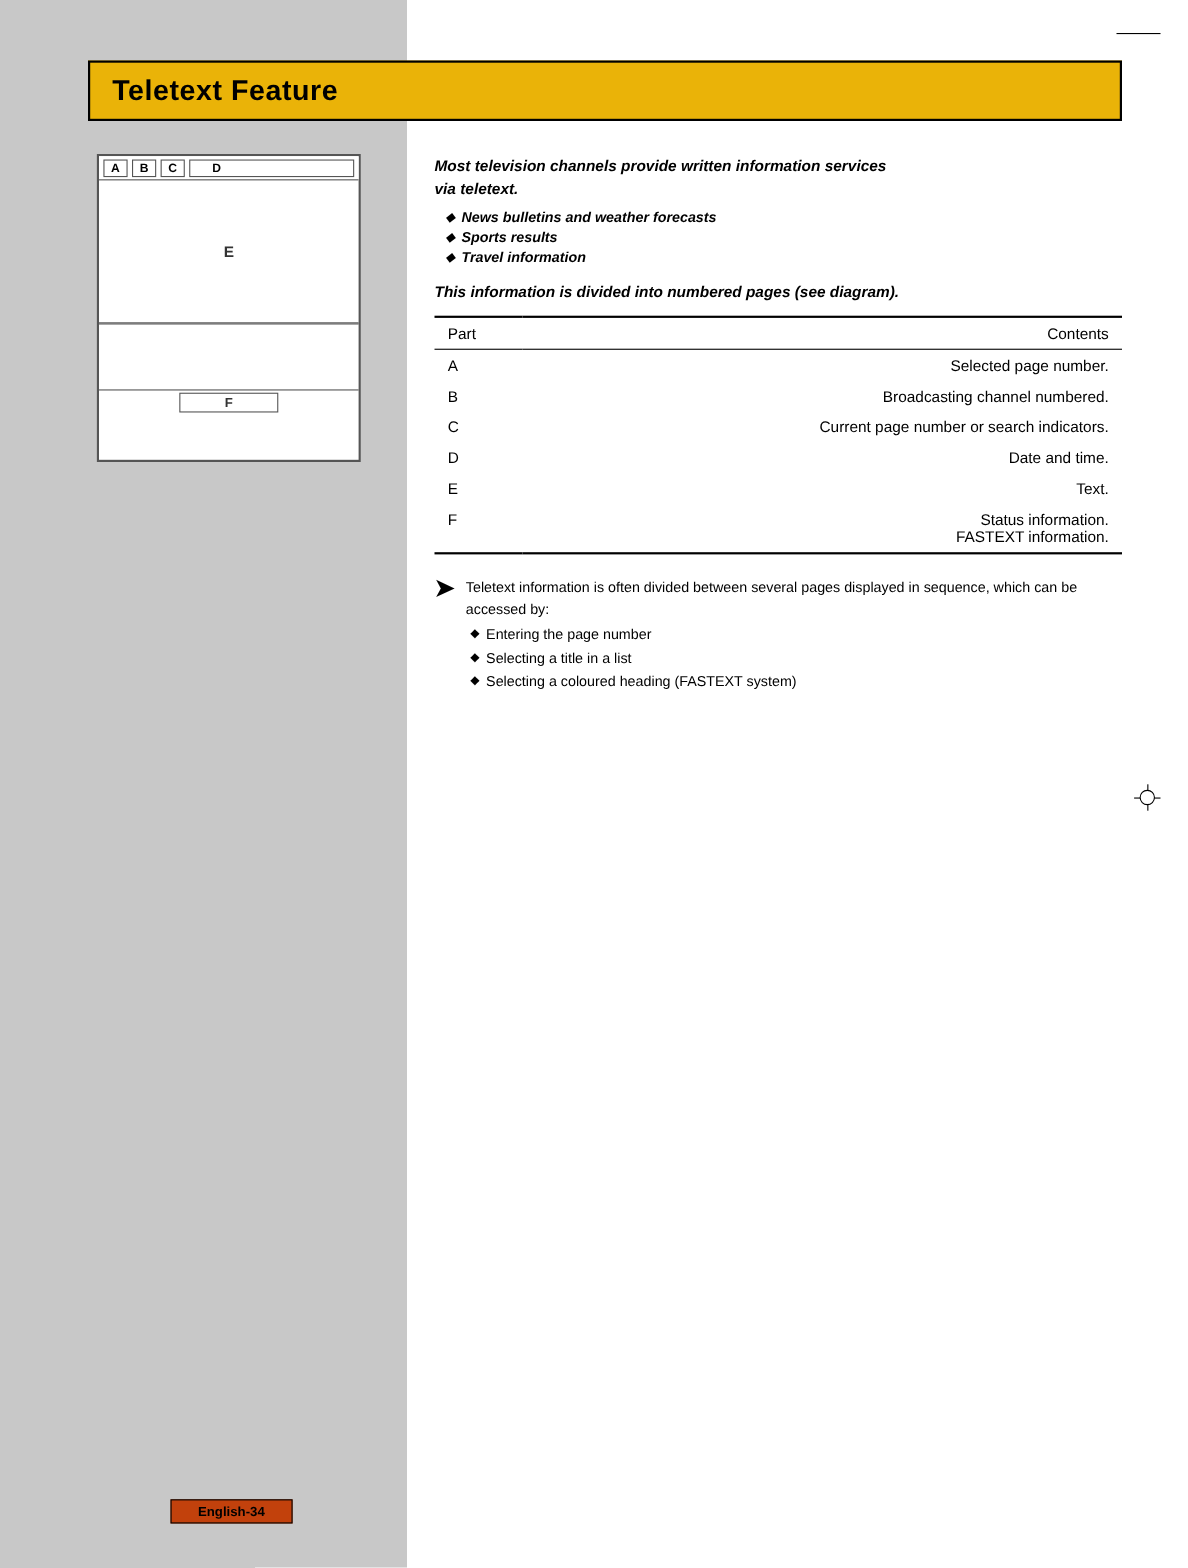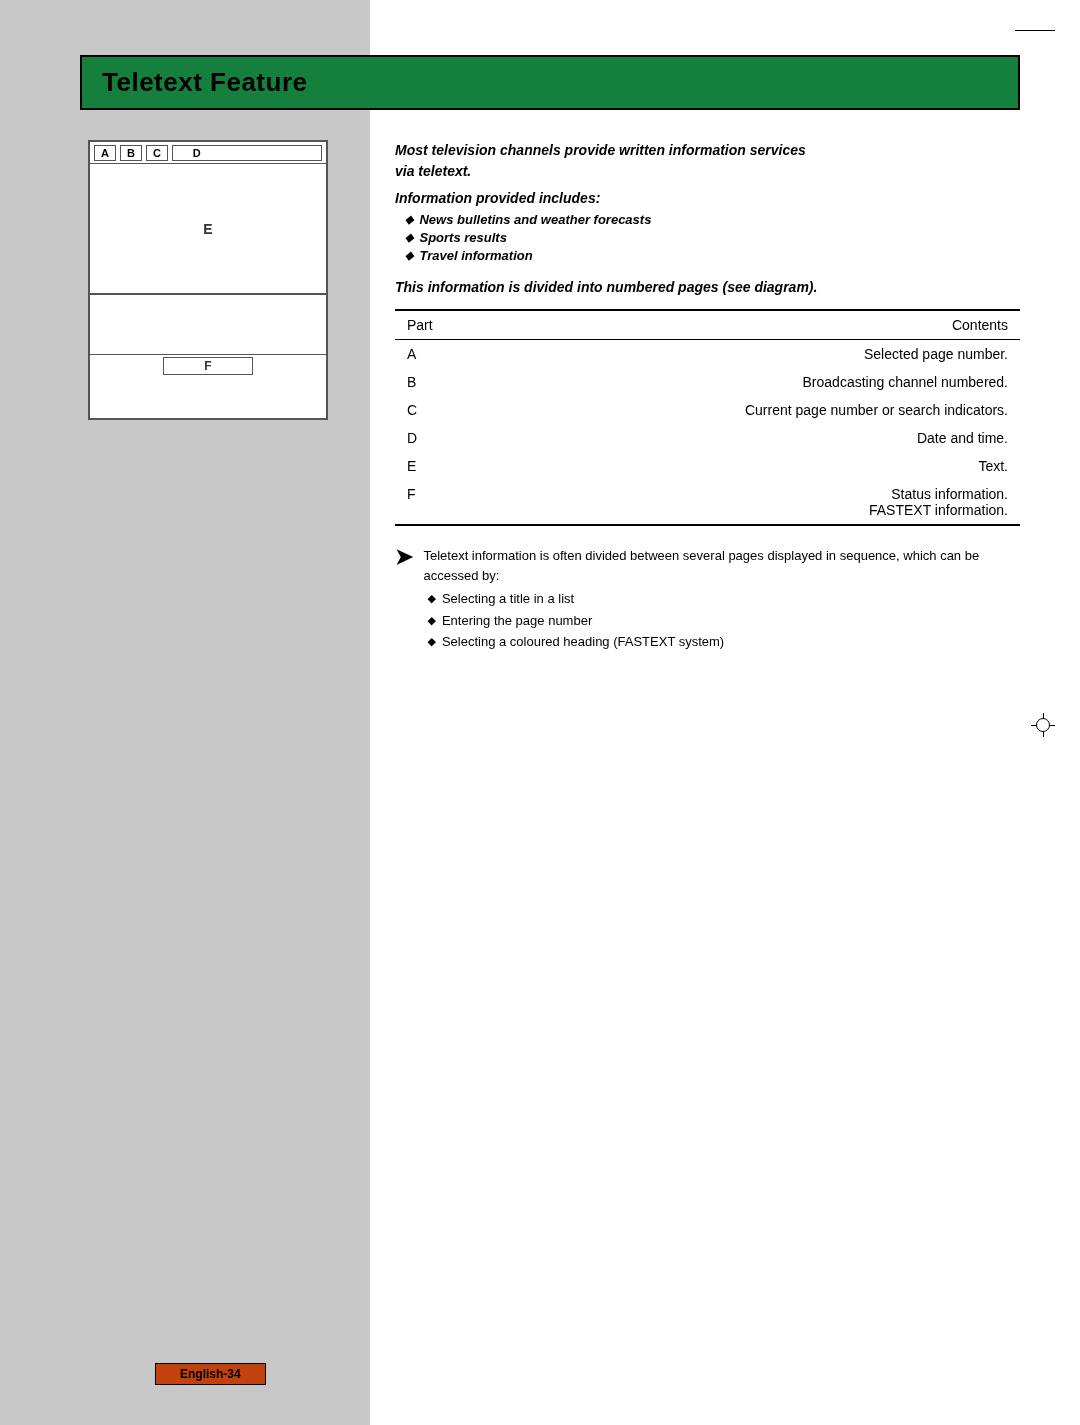--- a/index.html
+++ b/index.html
@@ -37,21 +37,21 @@
     }
 
     
     .title-bar {
       position: absolute;
       left: 80px;
       top: 55px;
       right: 60px;
       border: 2px solid #000;
       padding: 10px 20px;
-      background: #15803d;
+      background: #eab308;
     }
 
     .title-bar h1 {
       font-size: 26px;
       font-weight: bold;
       font-family: Arial, Helvetica, sans-serif;
       letter-spacing: 0.5px;
     }
 
     
@@ -343,21 +343,20 @@
     </div>
   </div>
 
   <div class="right-content">
 
     <p class="intro-text">
       <span>Most television channels provide written information services</span><br>
       <span>via teletext.</span>
     </p>
 
-    <p class="info-header">Information provided includes:</p>
 
     <ul class="bullet-list">
       <li>
           <span>News bulletins and weather forecasts</span>
         </li>
       <li>
           <span>Sports results</span>
         </li>
       <li>
           <span>Travel information</span>
@@ -400,24 +399,24 @@
         </tr>
       </tbody>
     </table>
 
     <div class="note-section">
       <span class="note-arrow">➤</span>
       <div class="note-text-block">
         <p class="note-main">Teletext information is often divided between several pages displayed in sequence, which can be accessed by:</p>
         <ul class="note-bullets">
           <li>
-              <span>Selecting a title in a list</span>
+              <span>Entering the page number</span>
             </li>
           <li>
-              <span>Entering the page number</span>
+              <span>Selecting a title in a list</span>
             </li>
           <li>
               <span>Selecting a coloured heading (FASTEXT system)</span>
             </li>
         </ul>
       </div>
     </div>
 
   </div>
 

